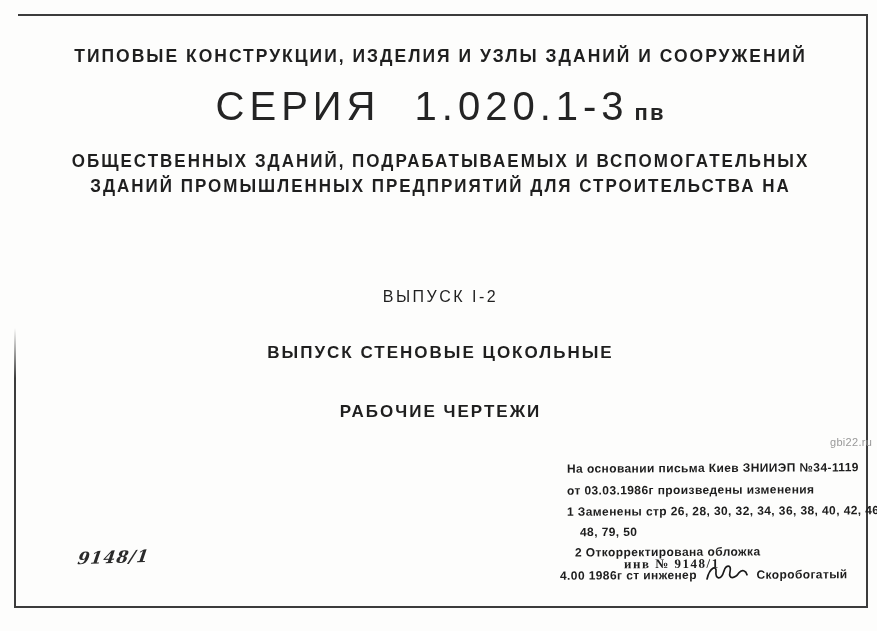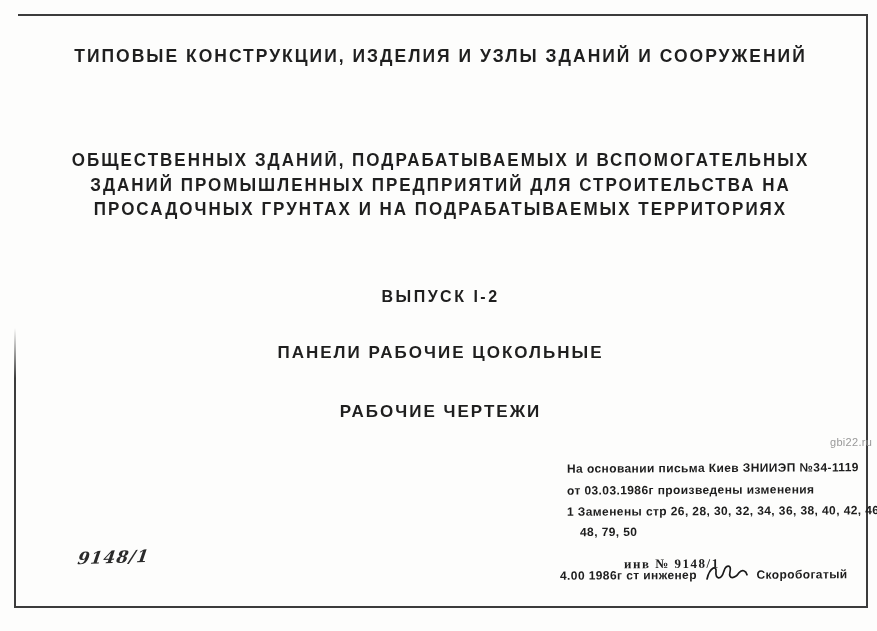--- a/index.html
+++ b/index.html
@@ -25,21 +25,21 @@
     transform: scaleY(1.05);
   }
   .series-title {
     top: 84px; font-size: 40px; font-weight: 400; letter-spacing: 5px;
     word-spacing: 18px; color: #242424;
   }
   .series-suffix { font-size: 22px; font-weight: 700; letter-spacing: 2px; margin-left: 6px; }
 
   .desc { top: 150px; font-size: 17px; font-weight: 700; letter-spacing: 2px; line-height: 23.5px; transform: scaleY(1.03); }
 
-  .issue      { top: 288px; font-size: 16px; font-weight: 700; letter-spacing: 2.5px; }
+  .issue      { top: 288px; font-size: 16px; font-weight: 400; letter-spacing: 2.5px; }
   .subtitle-1 { top: 343px; font-size: 17px; font-weight: 700; letter-spacing: 2px; }
   .subtitle-2 { top: 402px; font-size: 17px; font-weight: 700; letter-spacing: 2px; }
 
   .watermark { left: 830px; top: 436px; font-size: 11px; color: #999999; letter-spacing: 0.3px; z-index: 3; }
 
   .hand { font-size: 12px; font-weight: 700; letter-spacing: 0.4px; color: #1d1d1d; transform: rotate(-0.3deg); }
   .hw-1 { left: 567px; top: 461px; }
   .hw-2 { left: 567px; top: 483px; }
   .hw-3 { left: 567px; top: 504px; }
   .hw-4 { left: 580px; top: 525px; }
@@ -60,39 +60,42 @@
 
 <div class="page">
 
   <div class="frame-top"></div>
   <div class="frame-right"></div>
   <div class="frame-bottom"></div>
   <div class="frame-left"></div>
 
   <div class="t center header-line">ТИПОВЫЕ КОНСТРУКЦИИ, ИЗДЕЛИЯ И УЗЛЫ ЗДАНИЙ И СООРУЖЕНИЙ</div>
 
+  <div class="t center series-title">
+    <span>СЕРИЯ 1.020.1-3</span><span class="series-suffix">пв</span>
+  </div>
 
   <div class="t center desc">
     <div>ОБЩЕСТВЕННЫХ ЗДАНИЙ, ПОДРАБАТЫВАЕМЫХ И ВСПОМОГАТЕЛЬНЫХ</div>
     <div>ЗДАНИЙ ПРОМЫШЛЕННЫХ ПРЕДПРИЯТИЙ ДЛЯ СТРОИТЕЛЬСТВА НА</div>
-    <div>ПРОСАДОЧНЫХ ГРУНТАХ И НА ПОДРАБАТЫВАЕМЫХ ТЕРРИТОРИЯХ</div>
   </div>
 
   <div class="t center issue">ВЫПУСК I-2</div>
 
-  <div class="t center subtitle-1">ПАНЕЛИ РАБОЧИЕ ЦОКОЛЬНЫЕ</div>
+  <div class="t center subtitle-1">ВЫПУСК СТЕНОВЫЕ ЦОКОЛЬНЫЕ</div>
 
   <div class="t center subtitle-2">РАБОЧИЕ ЧЕРТЕЖИ</div>
 
   <div class="t watermark">gbi22.ru</div>
 
   <div class="t hand hw-1">На основании письма  Киев ЗНИИЭП №34-1119</div>
   <div class="t hand hw-2">от 03.03.1986г произведены изменения</div>
   <div class="t hand hw-3">1 Заменены стр 26, 28, 30, 32, 34, 36, 38, 40, 42, 46,</div>
   <div class="t hand hw-4">48, 79, 50</div>
+  <div class="t hand hw-5">2 Откорректирована обложка</div>
 
   <div class="t hand hw-6">
     <span>4.00 1986г ст инженер</span>
     <svg class="sig-svg" width="44" height="22" viewBox="0 0 44 22">
       <path d="M2 16 C5 4, 12 2, 11 9 C10 16, 16 18, 19 8 C21 2, 27 1, 25 9 C23 17, 30 16, 34 10 C37 6, 41 8, 42 12" fill="none" stroke="#1a1a1a" stroke-width="1.7" stroke-linecap="round"></path>
     </svg>
     <span>Скоробогатый</span>
   </div>
 
   <div class="t hand hw-inv">инв № 9148/1</div>

